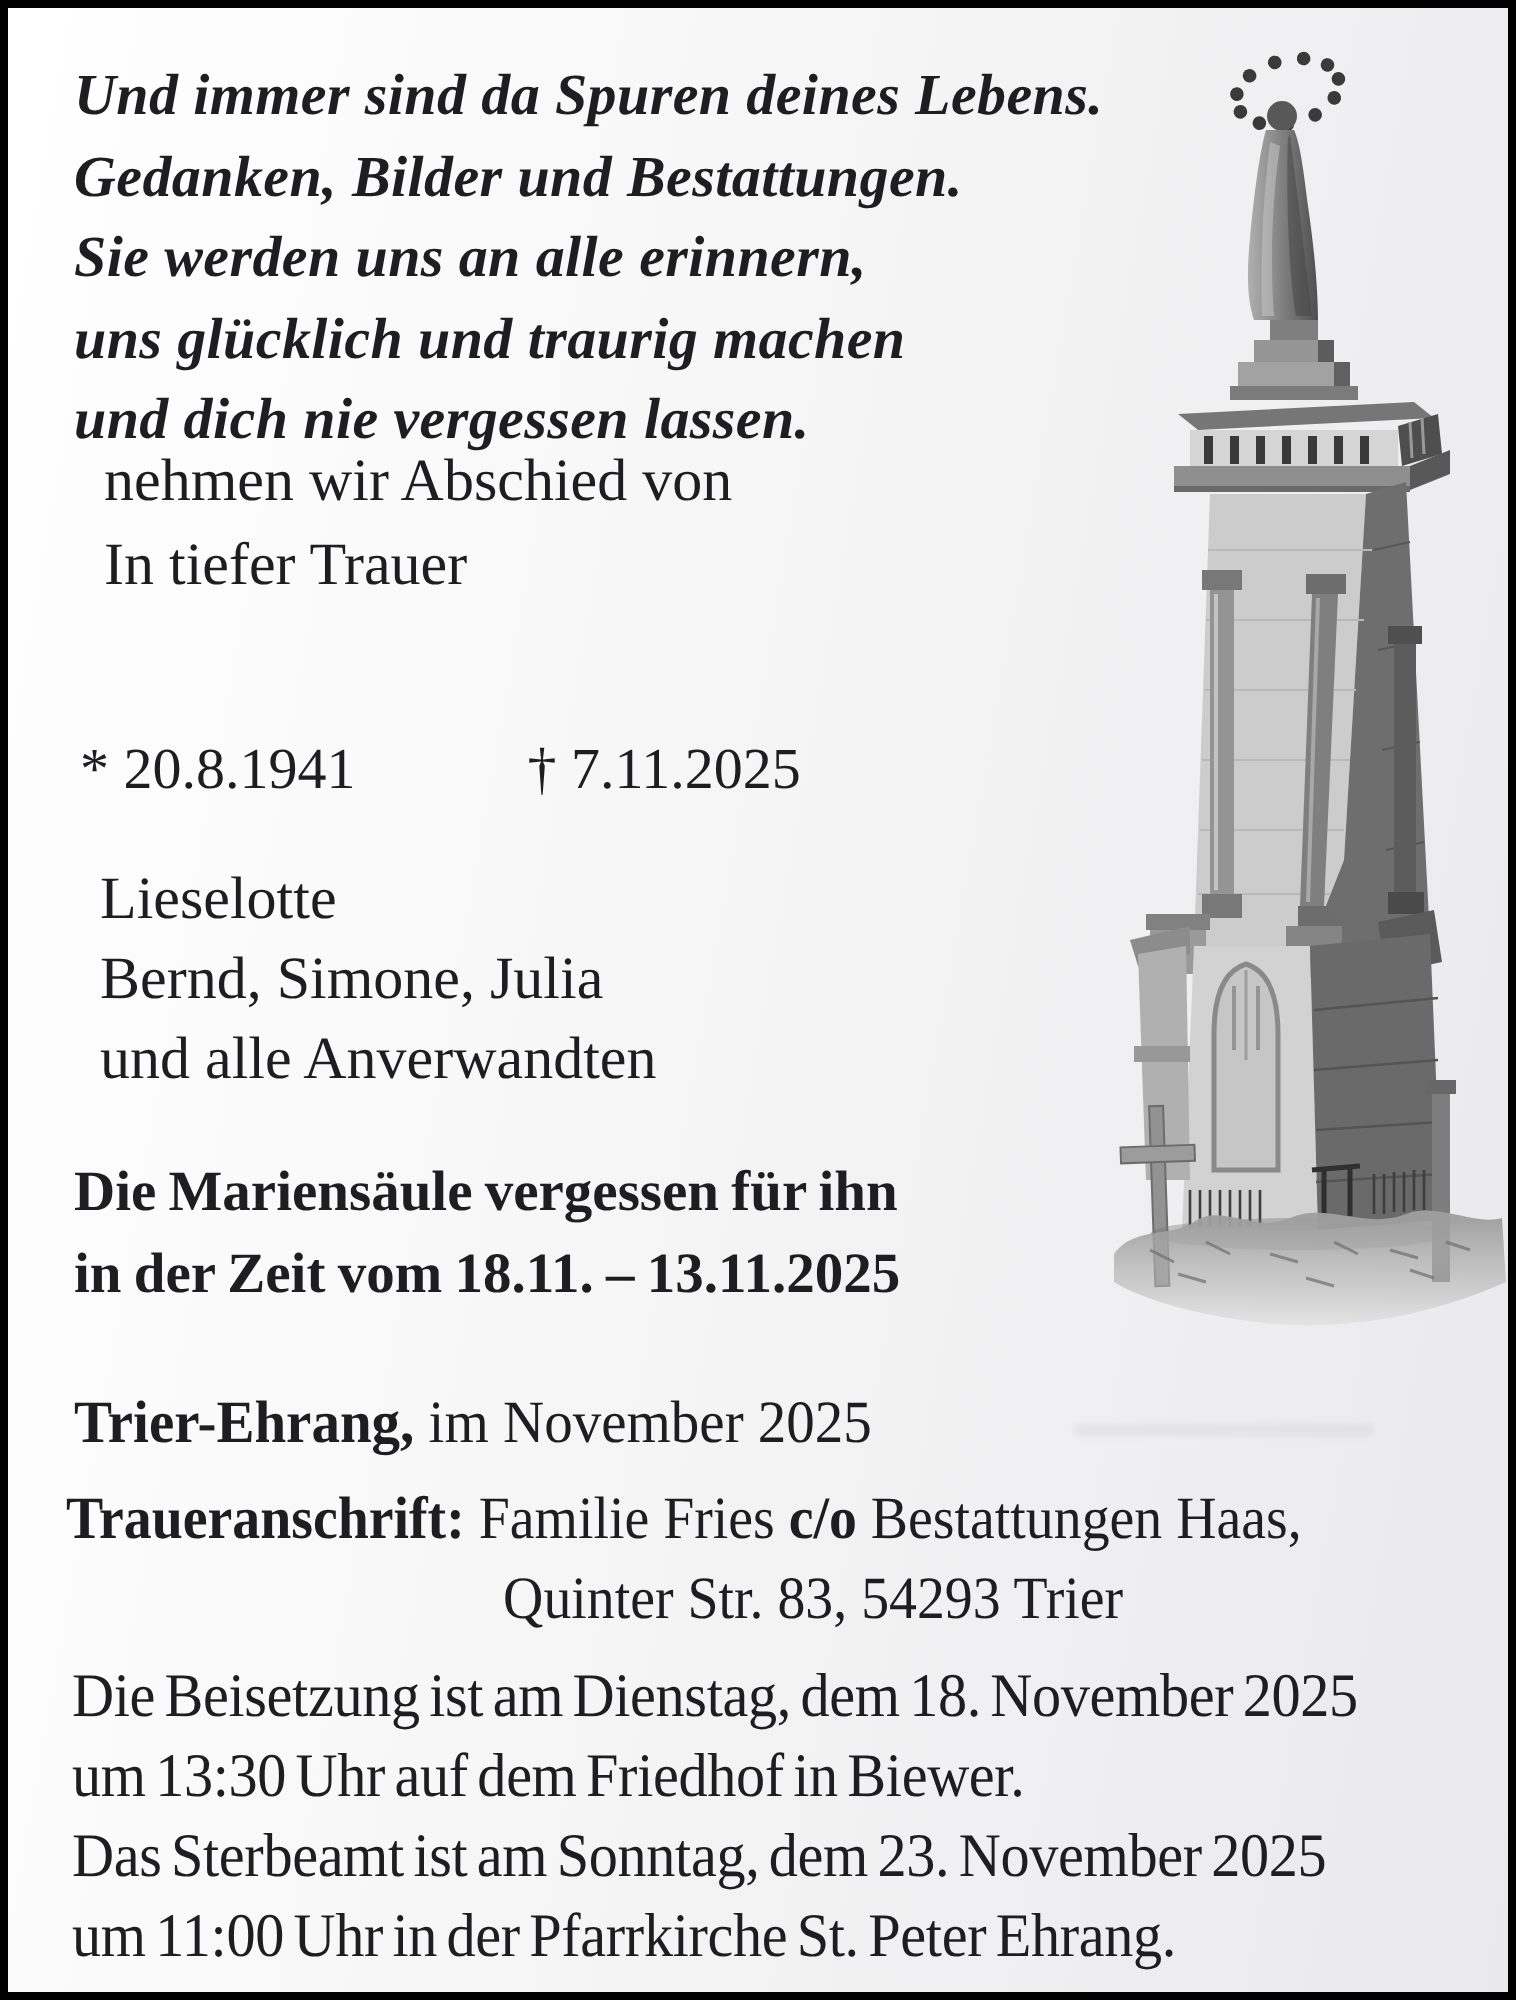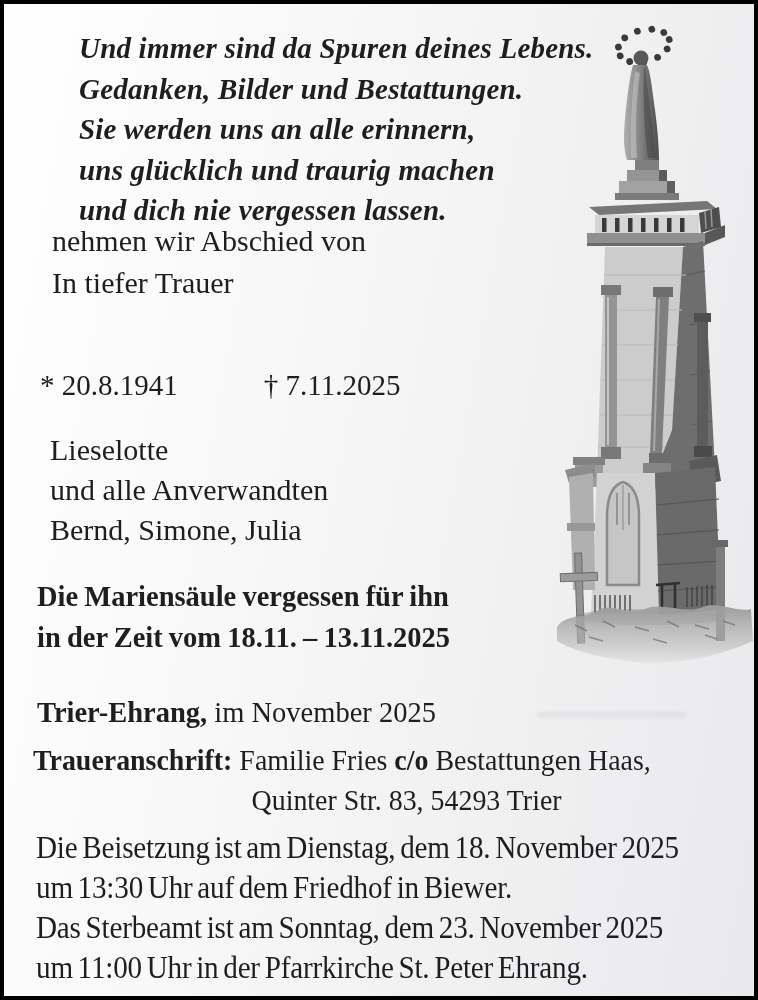--- a/index.html
+++ b/index.html
@@ -7,21 +7,21 @@
     position:relative;
     width:758px;height:1000px;
     box-sizing:border-box;
     border:4px solid #000000;
     background:linear-gradient(100deg,#ffffff 0%,#f7f7f8 40%,#e9e9eb 100%);
     font-family:"Liberation Serif","DejaVu Serif",serif;
     color:#1e1e20;
     overflow:hidden;
   }
   .abs{position:absolute;}
-  .poem{top:24px;left:33px;font-size:29px;line-height:40.5px;font-weight:bold;font-style:italic;letter-spacing:.2px;margin-left:42px;}
+  .poem{top:24px;left:33px;font-size:29px;line-height:40.5px;font-weight:bold;font-style:italic;letter-spacing:.2px;}
   .intro{top:216px;left:48px;font-size:30px;line-height:41.5px;}
   .name{top:296px;left:28px;font-size:62px;font-weight:bold;line-height:70px;letter-spacing:-0.5px;margin:0;white-space:nowrap;}
   .dates{top:362px;left:36px;font-size:29px;line-height:38px;white-space:nowrap;}
   .dates .death{margin-left:86px;text-align:right;}
   .mourners{top:426px;left:46px;font-size:30px;line-height:40px;}
   .colnote{top:573px;left:33px;font-size:28.5px;line-height:40.5px;font-weight:bold;word-spacing:-1px;}
   .dateline{top:688px;left:33px;font-size:30px;line-height:40px;transform:scaleX(.95);transform-origin:left top;white-space:nowrap;}
   .address{top:736px;left:29px;font-size:30px;line-height:40px;transform:scaleX(.93);transform-origin:left top;white-space:nowrap;}
   .address .l2{padding-left:235px;}
   .services{top:824px;left:32px;font-size:31px;line-height:40px;transform:scaleX(.94);transform-origin:left top;word-spacing:-2.5px;letter-spacing:-.2px;white-space:nowrap;}
@@ -47,22 +47,22 @@
     <div>In tiefer Trauer</div>
   </div>
 
 
   <div class="abs dates">
     <span class="birth">* 20.8.1941</span><span class="death">† 7.11.2025</span>
   </div>
 
   <div class="abs mourners">
     <div>Lieselotte</div>
+    <div>Bernd, Simone, Julia</div>
     <div>und alle Anverwandten</div>
-    <div>Bernd, Simone, Julia</div>
   </div>
 
   <div class="abs colnote">
     <div>Die Mariensäule vergessen für ihn</div>
     <div>in der Zeit vom 18.11. – 13.11.2025</div>
   </div>
 
   <div class="abs dateline"><span class="b">Trier-Ehrang,</span><span> im November 2025</span></div>
 
   <div class="abs address">

